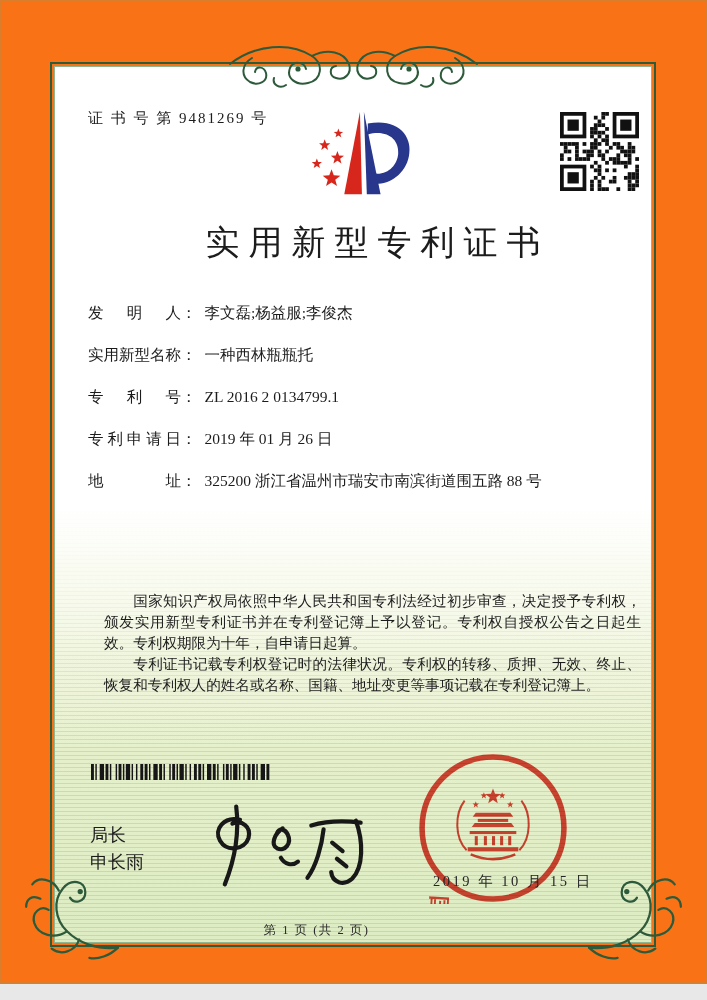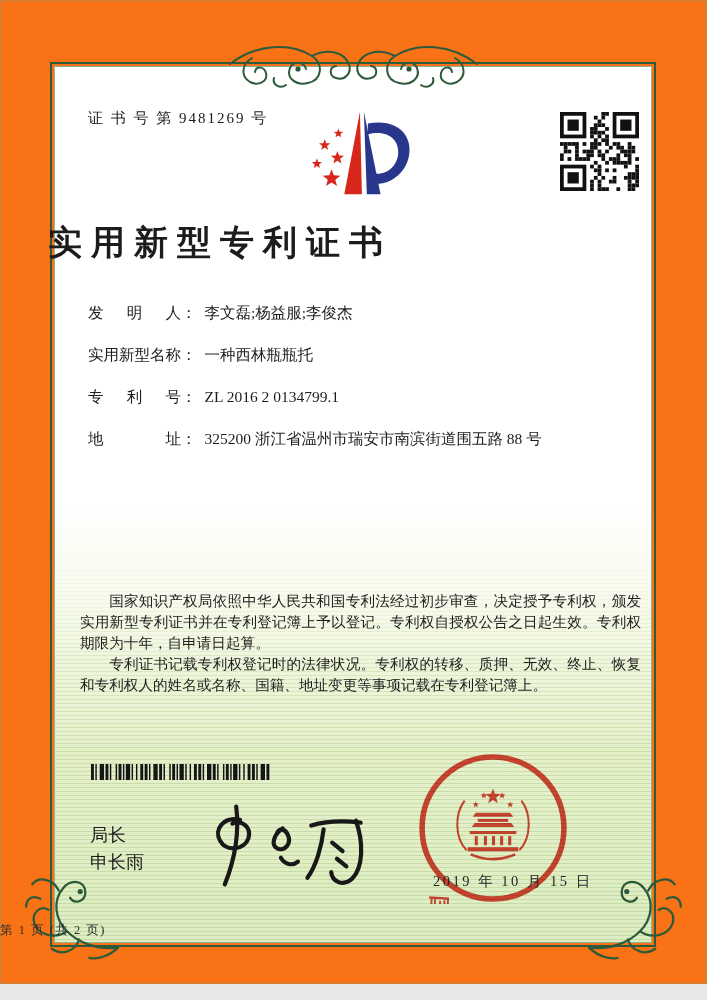--- a/index.html
+++ b/index.html
@@ -14,34 +14,34 @@
       linear-gradient(180deg,rgba(255,255,255,1) 0%,rgba(255,255,255,1) 50%,rgba(250,252,242,.85) 58%,rgba(240,246,220,.35) 68%,rgba(235,244,210,0) 78%),
       repeating-linear-gradient(180deg,rgba(140,180,92,0.30) 0px,rgba(140,180,92,0.30) 1px,rgba(140,180,92,0) 1px,rgba(140,180,92,0) 4px),
       linear-gradient(180deg,#ffffff 0%,#fdfdf9 48%,#f1f6e0 66%,#e5f0cb 78%,#ddecc2 100%);}
   
   .orn{position:absolute;z-index:2;pointer-events:none;}
   .orn svg{display:block;}
   .flip{transform:scaleX(-1);}
   
   .content-el{position:absolute;z-index:3;}
   .cert-no{left:88px;top:109px;font-size:15px;letter-spacing:2px;}
-  .title{left:0;right:0;top:220px;font-size:34px;font-weight:700;letter-spacing:9px;margin-left:48px;}
+  .title{left:0;right:0;top:220px;text-align:center;font-size:34px;font-weight:400;letter-spacing:9px;margin-left:48px;}
   .fields{left:88px;top:303px;right:58px;font-size:15.5px;}
   .frow{height:20px;margin-bottom:22px;white-space:nowrap;}
   .flabel{display:inline-block;width:93px;text-align:justify;text-align-last:justify;vertical-align:bottom;}
   .colon{margin-right:8px;}
   .grant-left{display:inline-block;width:286px;}
-  .paras{left:80px;right:66px;top:591px;font-size:14.6px;line-height:21px;text-align:justify;}
+  .paras{left:104px;right:66px;top:591px;font-size:14.6px;line-height:21px;text-align:justify;}
   .paras p{margin:0;text-indent:2em;}
   .barcode-box{left:91px;top:764px;}
   .signer{left:90px;top:822px;font-size:18px;line-height:27px;}
   .sig{left:195px;top:797px;}
   .seal{left:417px;top:752px;z-index:5;opacity:.92;mix-blend-mode:multiply;}
   .seal-date{left:433px;top:872px;font-size:14.5px;letter-spacing:2.5px;z-index:6;color:#262626;}
-  .footer{left:0;right:74px;top:922px;font-size:12.5px;letter-spacing:1.5px;color:#2b2b2b;}
+  .footer{left:0;right:74px;top:922px;text-align:center;font-size:12.5px;letter-spacing:1.5px;color:#2b2b2b;}
   .qr-box{left:560px;top:112px;}
   .logo-box{left:289px;top:104px;}
 </style>
 </head>
 <body>
 
 <div class="page">
 
   <div class="frame">
     <div class="frame-inner"></div>
@@ -256,20 +256,23 @@
     <div class="frow">
       <span class="flabel">发明人</span><span class="colon">：</span><span>李文磊;杨益服;李俊杰</span>
     </div>
     <div class="frow">
       <span class="flabel">实用新型名称</span><span class="colon">：</span><span>一种西林瓶瓶托</span>
     </div>
     <div class="frow">
       <span class="flabel">专利号</span><span class="colon">：</span><span>ZL 2016 2 0134799.1</span>
     </div>
     <div class="frow">
+      <span class="flabel">专利申请日</span><span class="colon">：</span><span>2019 年 01 月 26 日</span>
+    </div>
+    <div class="frow">
       <span class="flabel">地址</span><span class="colon">：</span><span>325200 浙江省温州市瑞安市南滨街道围五路 88 号</span>
     </div>
   </div>
 
   <div class="content-el paras">
     <p>国家知识产权局依照中华人民共和国专利法经过初步审查，决定授予专利权，颁发实用新型专利证书并在专利登记簿上予以登记。专利权自授权公告之日起生效。专利权期限为十年，自申请日起算。</p>
     <p>专利证书记载专利权登记时的法律状况。专利权的转移、质押、无效、终止、恢复和专利权人的姓名或名称、国籍、地址变更等事项记载在专利登记簿上。</p>
   </div>
 
   <div class="content-el barcode-box">

